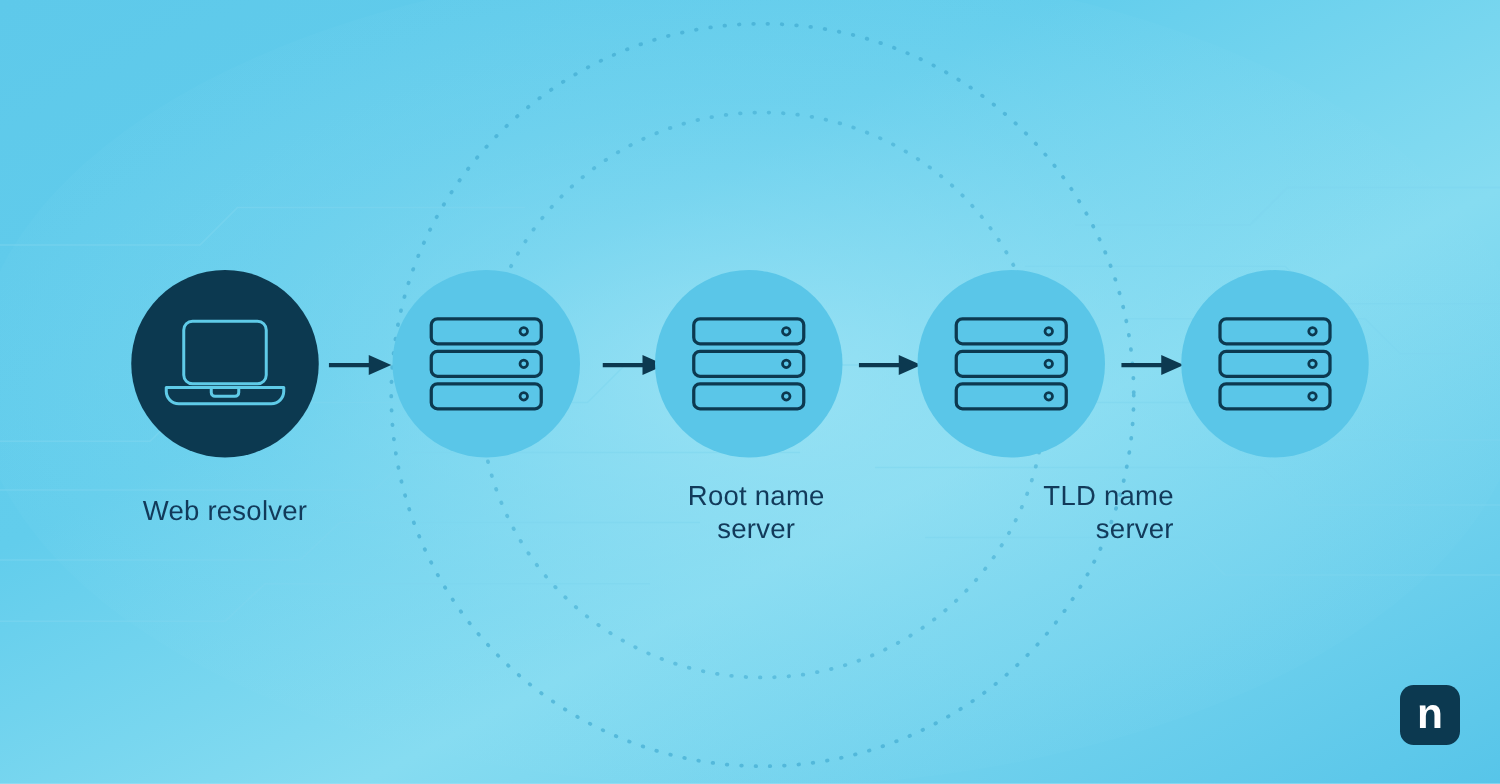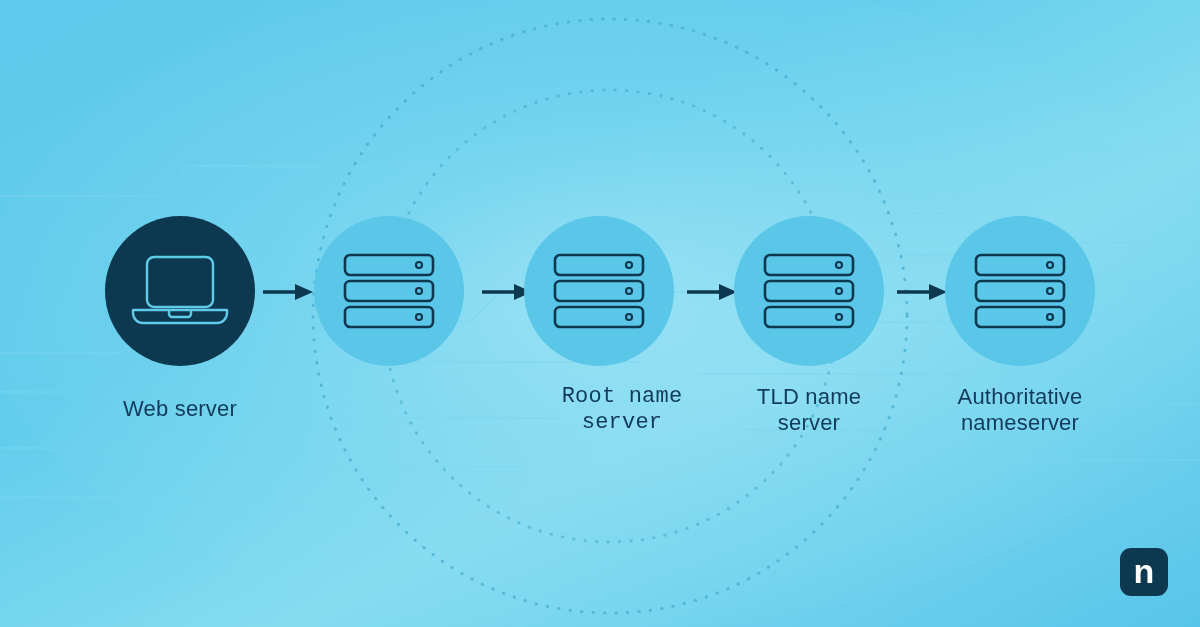--- a/index.html
+++ b/index.html
@@ -109,21 +109,21 @@
     <circle cx="610" cy="316" r="226" fill="none" stroke="#3fa9cf" stroke-width="3" stroke-linecap="round" stroke-dasharray="0.5 11" opacity="0.55"></circle>
   </svg>
 
   <div class="node dark" style="left:105px; top:216px;">
     <svg width="104" height="78" viewBox="0 0 104 78">
       <rect x="19" y="5" width="66" height="50" rx="7" ry="7" fill="none" stroke="#5fcbe8" stroke-width="2.4"></rect>
       <path d="M5 58 H99 a0 0 0 0 1 0 0 v3 a10 10 0 0 1 -10 10 H15 A10 10 0 0 1 5 61 Z" fill="none" stroke="#5fcbe8" stroke-width="2.4" stroke-linejoin="round"></path>
       <path d="M41 58 v4 a3 3 0 0 0 3 3 h16 a3 3 0 0 0 3 -3 v-4" fill="none" stroke="#5fcbe8" stroke-width="2.4" stroke-linejoin="round"></path>
     </svg>
   </div>
-  <div class="label" style="left:50px; top:396px;">Web server</div>
+  <div class="label" style="left:50px; top:396px;">Web resolver</div>
 
   <svg class="arrow" style="left:263px; top:283px;" width="52" height="18" viewBox="0 0 52 18">
     <path d="M0 9 H34" stroke="#0c3950" stroke-width="3.4"></path>
     <path d="M32 1 L50 9 L32 17 Z" fill="#0c3950"></path>
   </svg>
 
   <div class="node light" style="left:314px; top:216px;">
     <svg width="92" height="76" viewBox="0 0 92 76">
       <g fill="none" stroke="#0c3950" stroke-width="2.6">
         <rect x="2" y="2" width="88" height="20" rx="5" ry="5"></rect>
@@ -150,21 +150,21 @@
         <rect x="2" y="28" width="88" height="20" rx="5" ry="5"></rect>
         <rect x="2" y="54" width="88" height="20" rx="5" ry="5"></rect>
       </g>
       <g fill="none" stroke="#0c3950" stroke-width="2.2">
         <circle cx="76" cy="12" r="3"></circle>
         <circle cx="76" cy="38" r="3"></circle>
         <circle cx="76" cy="64" r="3"></circle>
       </g>
     </svg>
   </div>
-  <div class="label" style="left:492px; top:384px;font-family:Liberation Mono, monospace;">Root name
+  <div class="label" style="left:475px; top:384px;">Root name
 server</div>
 
   <svg class="arrow" style="left:687px; top:283px;" width="52" height="18" viewBox="0 0 52 18">
     <path d="M0 9 H34" stroke="#0c3950" stroke-width="3.4"></path>
     <path d="M32 1 L50 9 L32 17 Z" fill="#0c3950"></path>
   </svg>
 
   <div class="node light" style="left:734px; top:216px;">
     <svg width="92" height="76" viewBox="0 0 92 76">
       <g fill="none" stroke="#0c3950" stroke-width="2.6">
@@ -172,21 +172,21 @@
         <rect x="2" y="28" width="88" height="20" rx="5" ry="5"></rect>
         <rect x="2" y="54" width="88" height="20" rx="5" ry="5"></rect>
       </g>
       <g fill="none" stroke="#0c3950" stroke-width="2.2">
         <circle cx="76" cy="12" r="3"></circle>
         <circle cx="76" cy="38" r="3"></circle>
         <circle cx="76" cy="64" r="3"></circle>
       </g>
     </svg>
   </div>
-  <div class="label" style="left:679px; top:384px;">TLD name
+  <div class="label" style="left:679px; top:384px;text-align:right;">TLD name
 server</div>
 
   <svg class="arrow" style="left:897px; top:283px;" width="52" height="18" viewBox="0 0 52 18">
     <path d="M0 9 H34" stroke="#0c3950" stroke-width="3.4"></path>
     <path d="M32 1 L50 9 L32 17 Z" fill="#0c3950"></path>
   </svg>
 
   <div class="node light" style="left:945px; top:216px;">
     <svg width="92" height="76" viewBox="0 0 92 76">
       <g fill="none" stroke="#0c3950" stroke-width="2.6">
@@ -194,20 +194,18 @@
         <rect x="2" y="28" width="88" height="20" rx="5" ry="5"></rect>
         <rect x="2" y="54" width="88" height="20" rx="5" ry="5"></rect>
       </g>
       <g fill="none" stroke="#0c3950" stroke-width="2.2">
         <circle cx="76" cy="12" r="3"></circle>
         <circle cx="76" cy="38" r="3"></circle>
         <circle cx="76" cy="64" r="3"></circle>
       </g>
     </svg>
   </div>
-  <div class="label" style="left:890px; top:384px;">Authoritative
-nameserver</div>
 
   <div id="logo">
     <span>n</span>
   </div>
 
 </div>
 
 </body></html>

